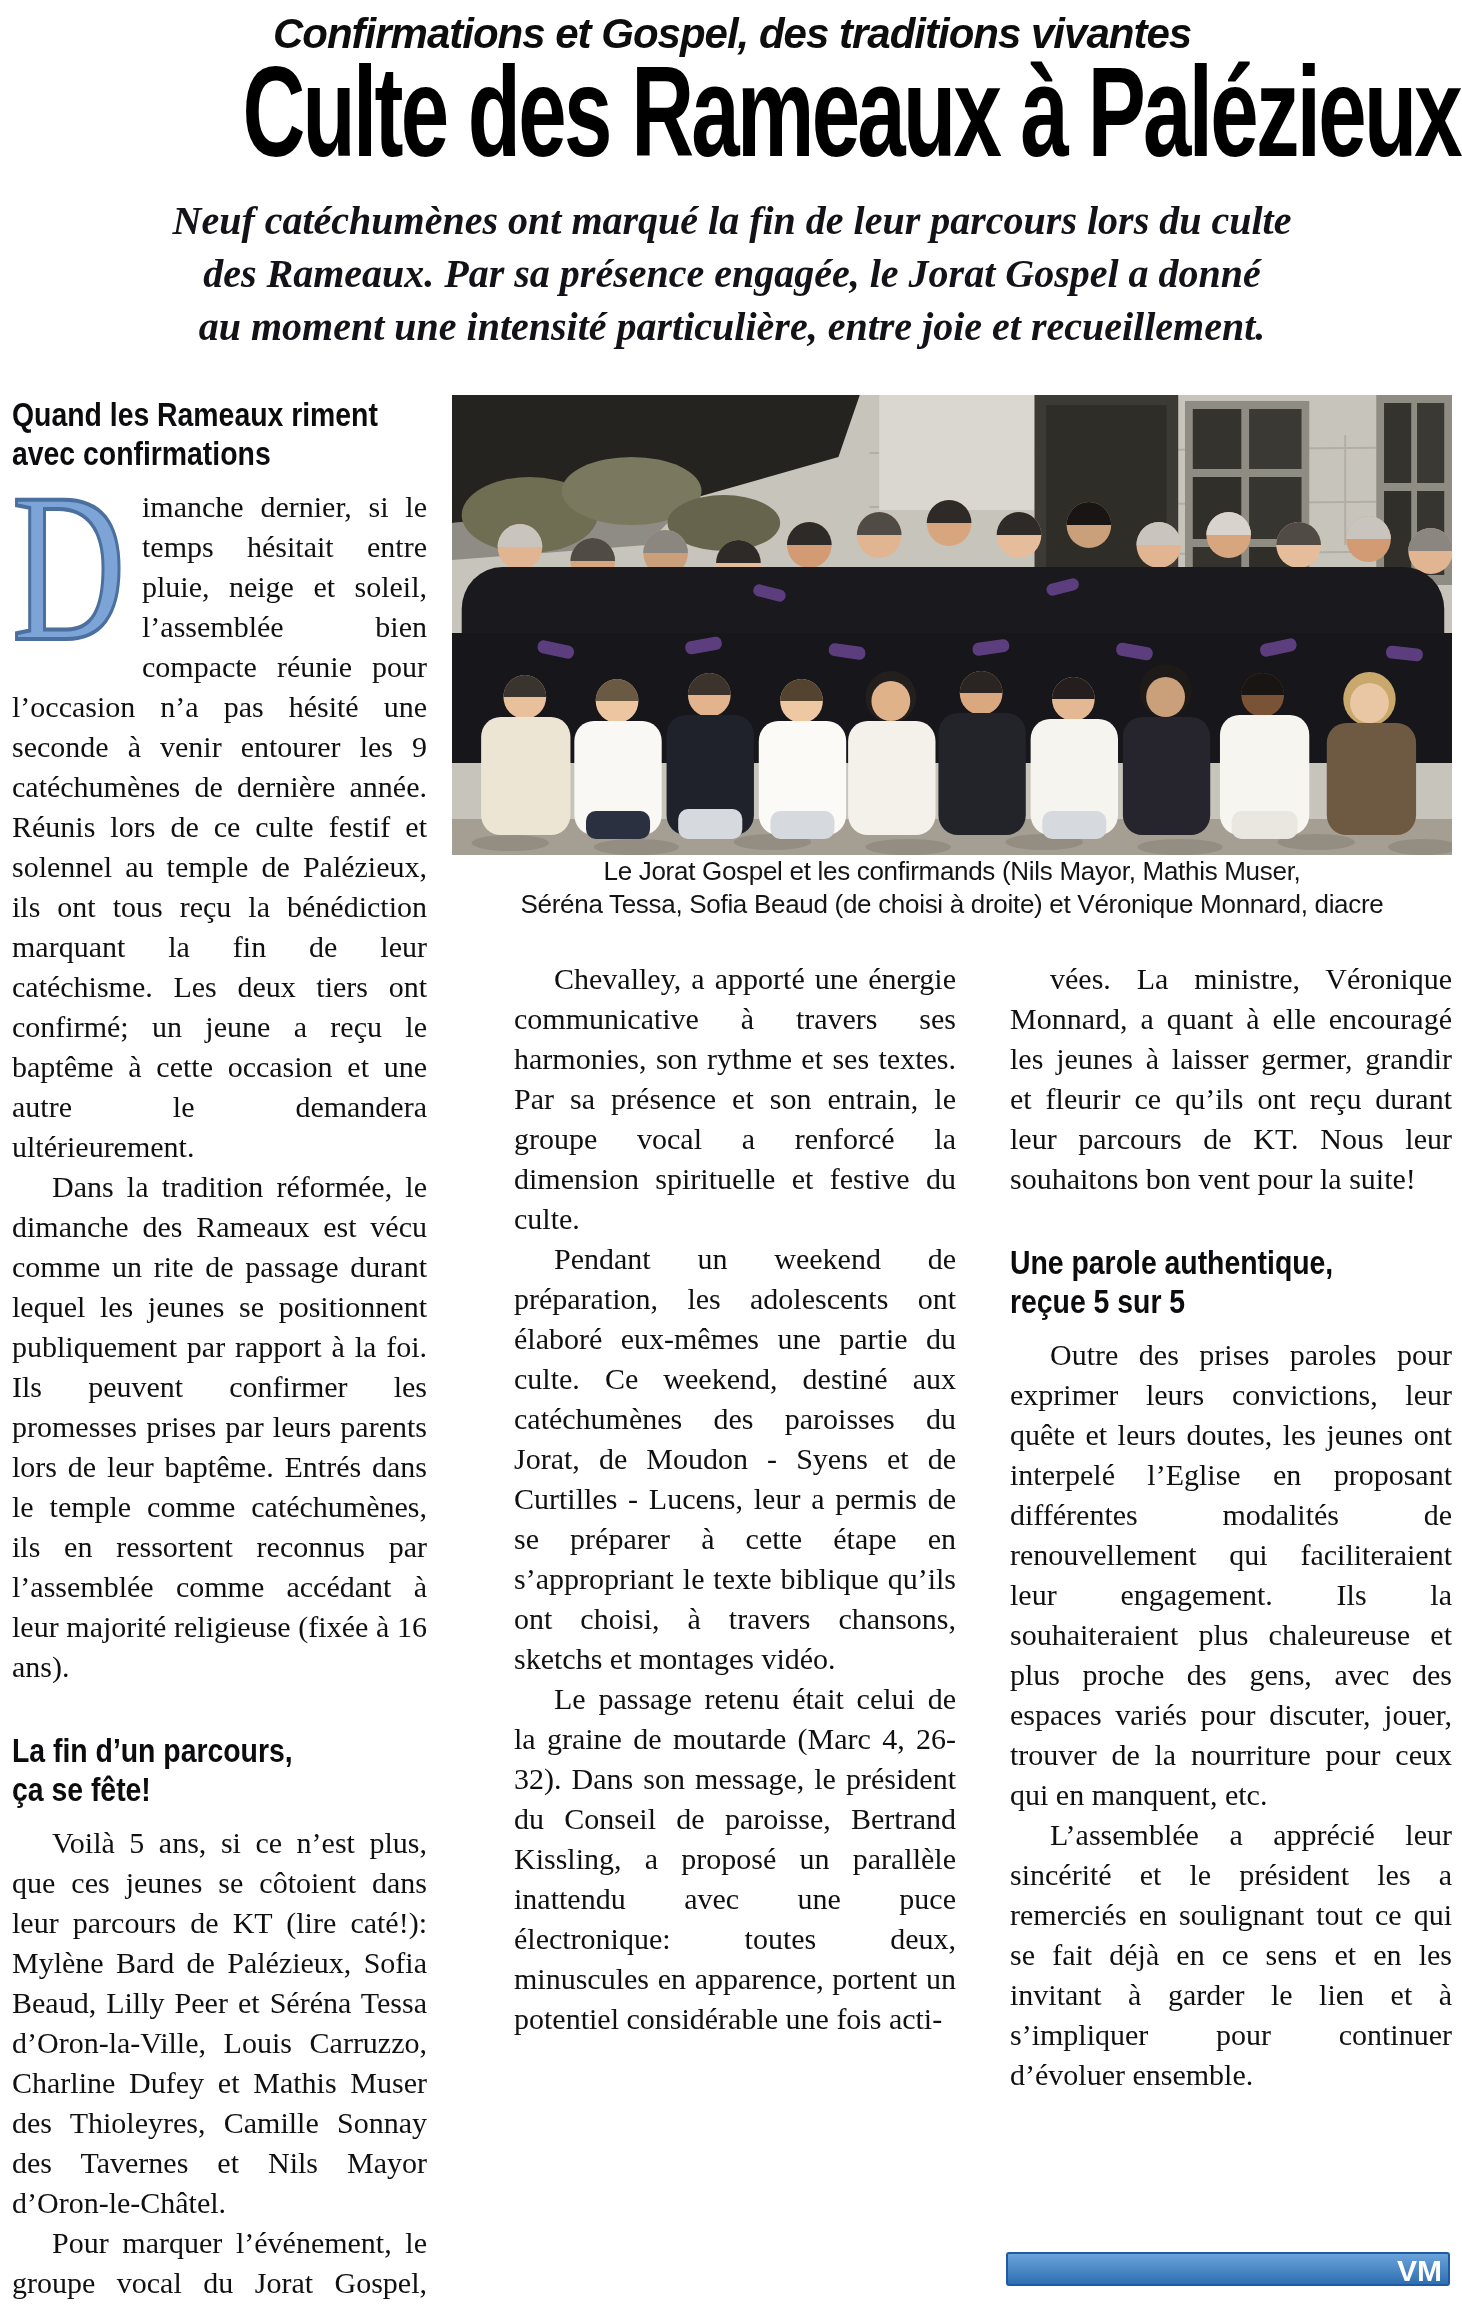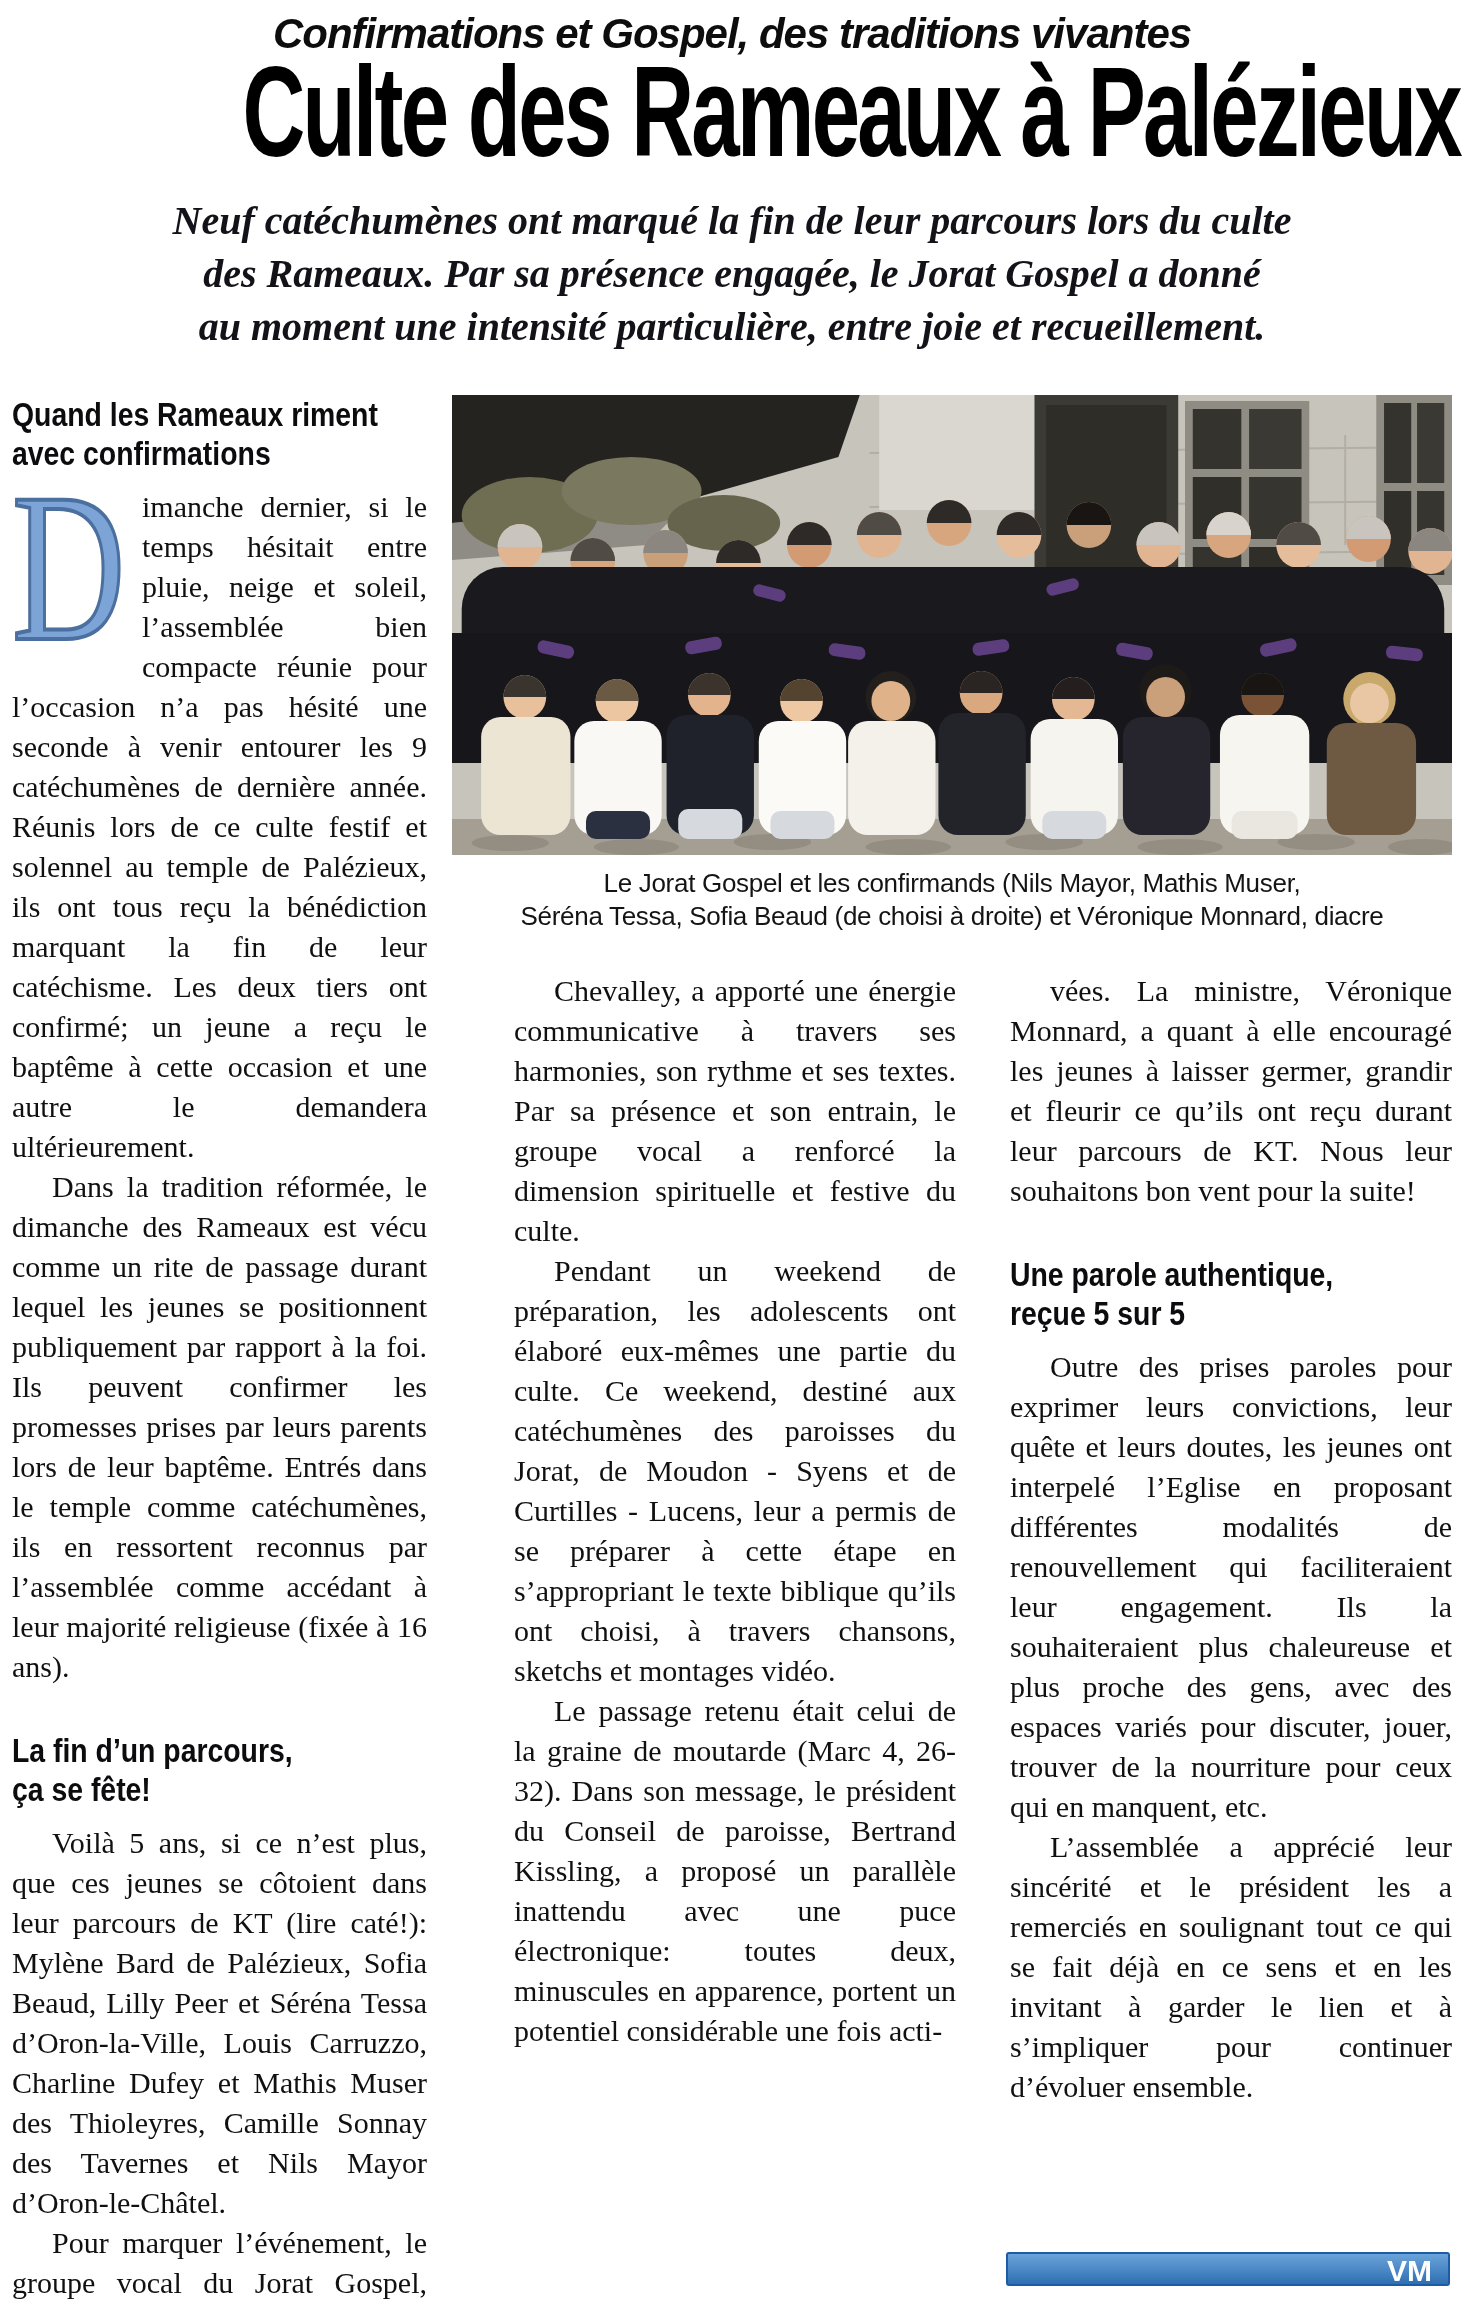--- a/index.html
+++ b/index.html
@@ -38,35 +38,35 @@
   .body-text p.noindent{text-indent:0;}
   .dropcap{
     float:left; width:120px; height:158px; margin:6px 10px 0 0;
     font-family:"Liberation Serif", serif; font-size:212px; line-height:150px;
     color:#7ca4d7; -webkit-text-stroke:4px #4b6f9f;
     transform:scaleX(0.74); transform-origin:left top;
   }
   
   .photo{width:100%; height:460px; display:block; background:#c7c4bc;}
   .caption{
-    margin-top:12px; text-align:center;
+    text-align:center;
     font-family:"Liberation Sans", sans-serif; font-size:26px; line-height:33px;
     color:#141414; letter-spacing:-0.3px;
   }
   .caption div{white-space:nowrap;}
   
   .cols{display:flex; justify-content:flex-end; gap:54px; margin-top:38px;}
   .col{flex:0 0 442px; width:442px; min-width:0;}
   
   .sigbar{
     position:absolute; top:2252px; right:12px; width:444px; height:34px;
     background:linear-gradient(#6ba3da, #2e6fb2);
     border:2px solid #1c5ba6; border-radius:3px;
     font-family:"Liberation Sans", sans-serif; font-weight:bold; font-size:30px;
-    color:#ffffff; text-align:right; line-height:34px; padding-right:16px; box-sizing:border-box;
+    color:#ffffff; text-align:right; line-height:34px; padding-right:6px; box-sizing:border-box;
   }
 </style>
 </head>
 <body>
 
 <div class="page">
 
   <div class="kicker">Confirmations et Gospel, des traditions vivantes</div>
   <h1 class="headline">Culte des Rameaux à Palézieux</h1>
 

